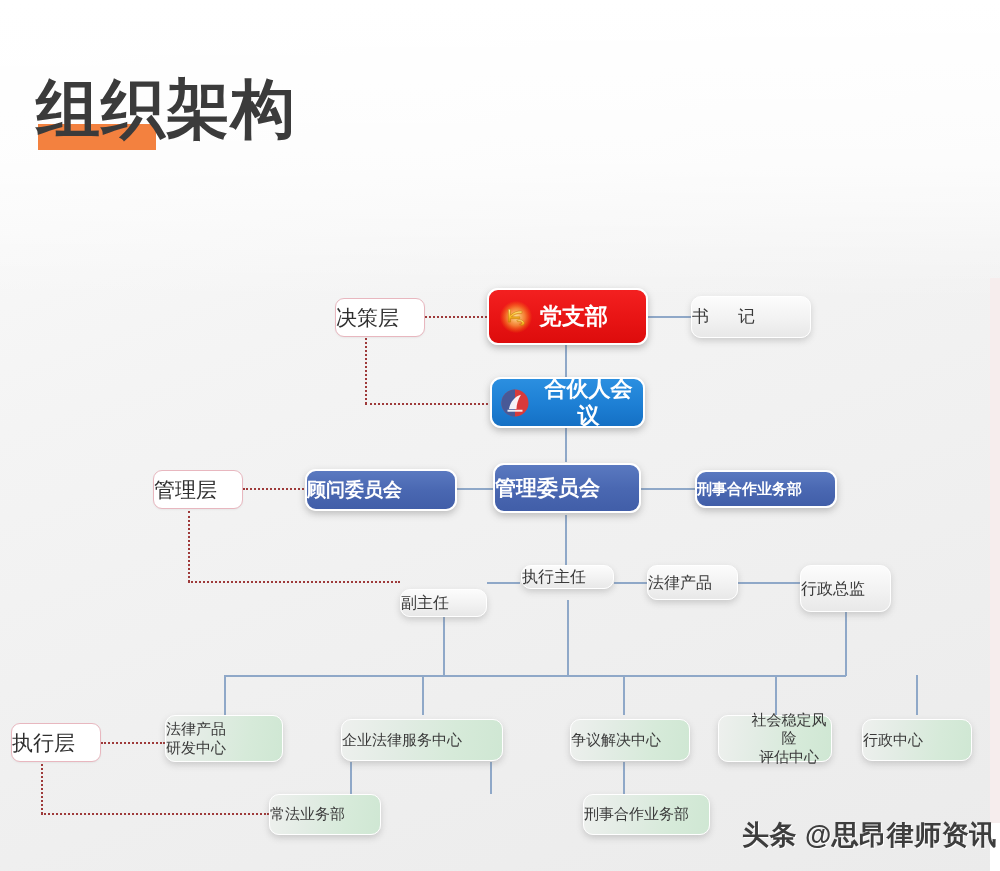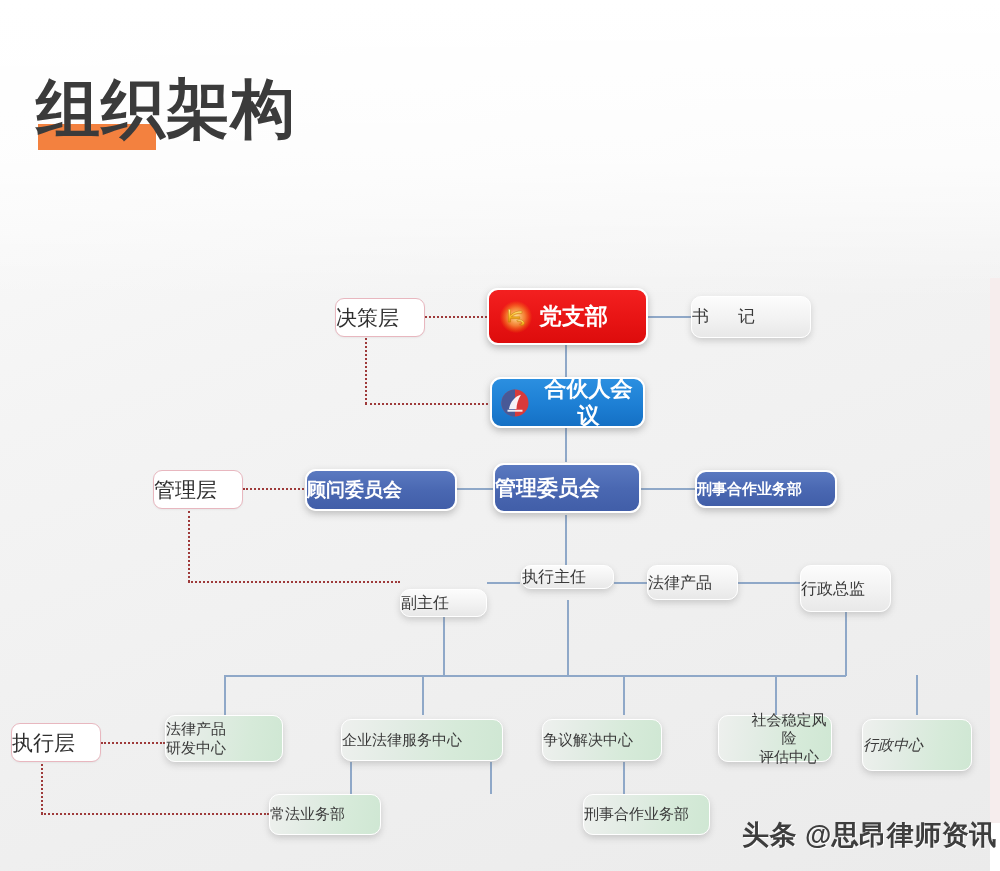--- a/index.html
+++ b/index.html
@@ -322,28 +322,28 @@
     <span class="node-label">行政总监</span>
   </div>
 
   <div class="node node-green" style="left:165px; top:715px; width:118px; height:47px;">
     <span class="node-label">法律产品
 研发中心</span>
   </div>
   <div class="node node-green" style="left:341px; top:719px; width:162px; height:42px;">
     <span class="node-label">企业法律服务中心</span>
   </div>
-  <div class="node node-green" style="left:542px; top:719px; width:120px; height:42px;">
+  <div class="node node-green" style="left:570px; top:719px; width:120px; height:42px;">
     <span class="node-label">争议解决中心</span>
   </div>
   <div class="node node-green" style="left:718px; top:715px; width:114px; height:47px;padding-left:28px;">
     <span class="node-label">社会稳定风险
 评估中心</span>
   </div>
-  <div class="node node-green" style="left:862px; top:719px; width:110px; height:52px;font-style:italic;">
+  <div class="node node-green" style="left:862px; top:719px; width:110px; height:42px;">
     <span class="node-label">行政中心</span>
   </div>
 
   <div class="node node-green" style="left:269px; top:794px; width:112px; height:41px;">
     <span class="node-label">常法业务部</span>
   </div>
   <div class="node node-green" style="left:583px; top:794px; width:127px; height:41px;">
     <span class="node-label">刑事合作业务部</span>
   </div>
 

